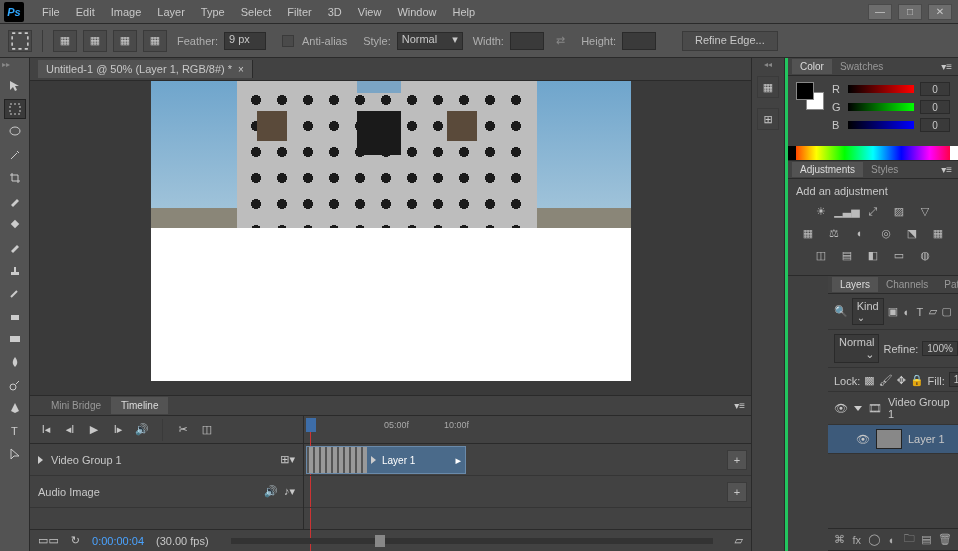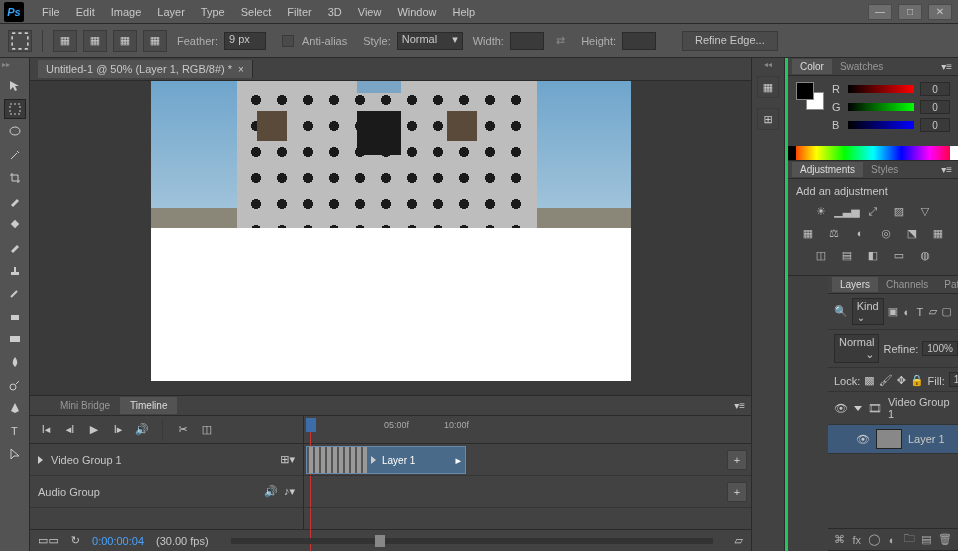--- a/index.html
+++ b/index.html
@@ -44,21 +44,21 @@
 .canvas .floor { position: absolute; top: 147px; left: 0; right: 0; bottom: 0; background: #fff; }
 .canvas .building { position: absolute; top: 0; left: 86px; width: 300px; height: 147px; background: #bdbdbd; }
 .canvas .building::before { content: ""; position: absolute; inset: 0; background-image:
  radial-gradient(#1a1a1a 5px, transparent 5px); background-size: 26px 26px; background-position: 6px 6px; }
 .canvas .bighole { position: absolute; background: #1a1a1a; }
 
 .status-bar { height: 18px; background: #424242; border-top: 1px solid #2a2a2a; display: flex; align-items: center; padding: 0 8px; gap: 14px; font-size: 10px; }
 
 
 .lower-panel { height: 156px; background: #424242; border-top: 1px solid #2a2a2a; display: flex; flex-direction: column; }
-.panel-tabs { height: 20px; display: flex; align-items: center; border-bottom: 1px solid #2a2a2a; padding-left: 20px; }
+.panel-tabs { height: 20px; display: flex; align-items: center; border-bottom: 1px solid #2a2a2a; padding-left: 11px; }
 .panel-tab { padding: 3px 10px; font-size: 10px; color: #999; }
 .panel-tab.active { background: #535353; color: #ddd; }
 .panel-menu { margin-left: auto; padding: 0 6px; font-size: 10px; }
 
 .timeline-controls { height: 28px; display: flex; align-items: center; border-bottom: 1px solid #2a2a2a; }
 .tl-left { width: 274px; display: flex; align-items: center; gap: 8px; padding: 0 8px; border-right: 1px solid #2a2a2a; height: 100%; }
 .tl-btn { width: 16px; height: 16px; display: flex; align-items: center; justify-content: center; }
 .tl-right { flex: 1; position: relative; height: 100%; }
 .ruler { position: absolute; top: 0; left: 0; right: 0; height: 100%; }
 .ruler-tick { position: absolute; top: 4px; font-size: 9px; color: #aaa; }
@@ -310,21 +310,21 @@
         </div>
       </div>
       <div class="timeline-tracks">
         <div class="track-labels">
           <div class="track-row">
             <span class="tri right"></span>
             <span>Video Group 1</span>
             <span style="margin-left:auto">⊞▾</span>
           </div>
           <div class="track-row">
-            <span>Audio Group</span>
+            <span>Audio Image</span>
             <span style="margin-left:auto;display:flex;gap:6px;">
               <span>🔊</span>
               <span>♪▾</span>
             </span>
           </div>
         </div>
         <div class="track-content">
           <div class="track-lane">
             <div class="clip" style="left:2px;width:160px;">
               <div class="clip-thumb"></div>

